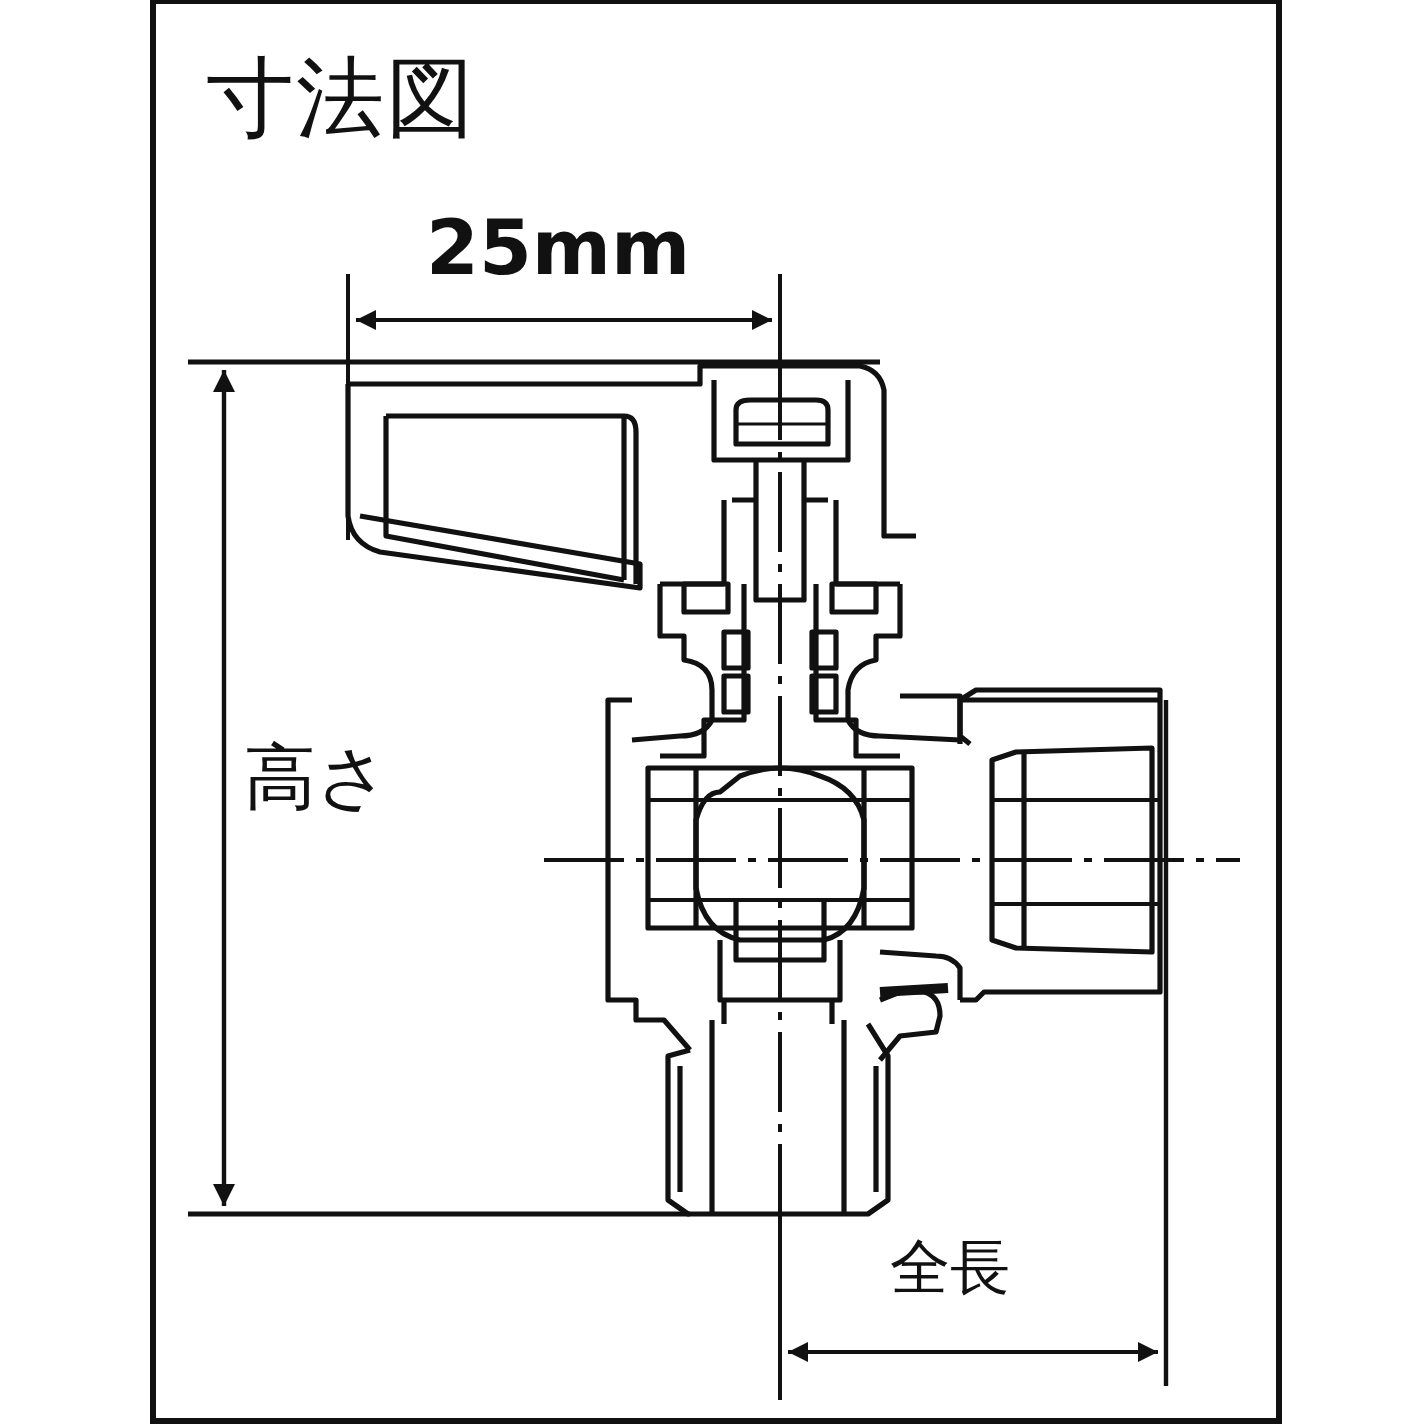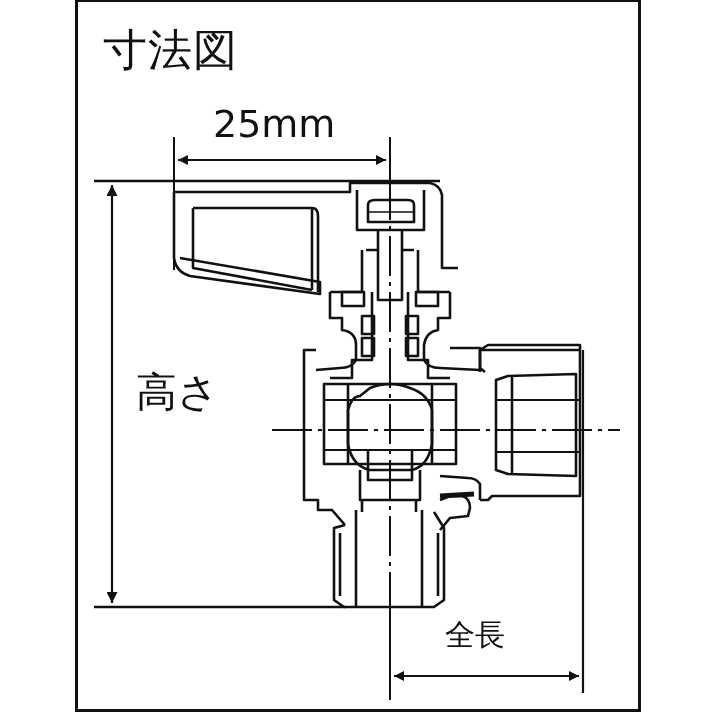--- a/index.html
+++ b/index.html
@@ -1,21 +1,21 @@
 <!DOCTYPE html>
 <html><head>
   <meta charset="utf-8">
   <style>
     html, body { margin: 0; padding: 0; background: #ffffff; }
     body { width: 713px; height: 713px; position: relative; overflow: hidden; font-family: "DejaVu Sans", sans-serif; }
     .frame { position: absolute; left: 75px; top: 0px; width: 560px; height: 707px; border: 3px solid #111; border-top-width: 2px; background: #fff; box-sizing: content-box; }
     .title { position: absolute; left: 103px; top: 28px; font-size: 44px; color: #111; letter-spacing: 1px; line-height: 1; }
     .lbl { position: absolute; color: #111; line-height: 1; }
-    .lbl-width { left: 213px; top: 105px; font-size: 38px; }
-    .lbl-height { left: 136px; top: 372px; font-size: 41px; }
+    .lbl-width { left: 213px; top: 105px; font-size: 38px; font-weight: bold; }
+    .lbl-height { left: 122px; top: 372px; font-size: 36px; }
     .lbl-length { left: 445px; top: 620px; font-size: 30px; }
     svg.drawing { position: absolute; left: 0; top: 0; }
   </style>
 </head>
 <body>
 
 <div class="frame"></div>
 
 <div class="title">寸法図</div>
 <div class="lbl lbl-width">25mm</div>

